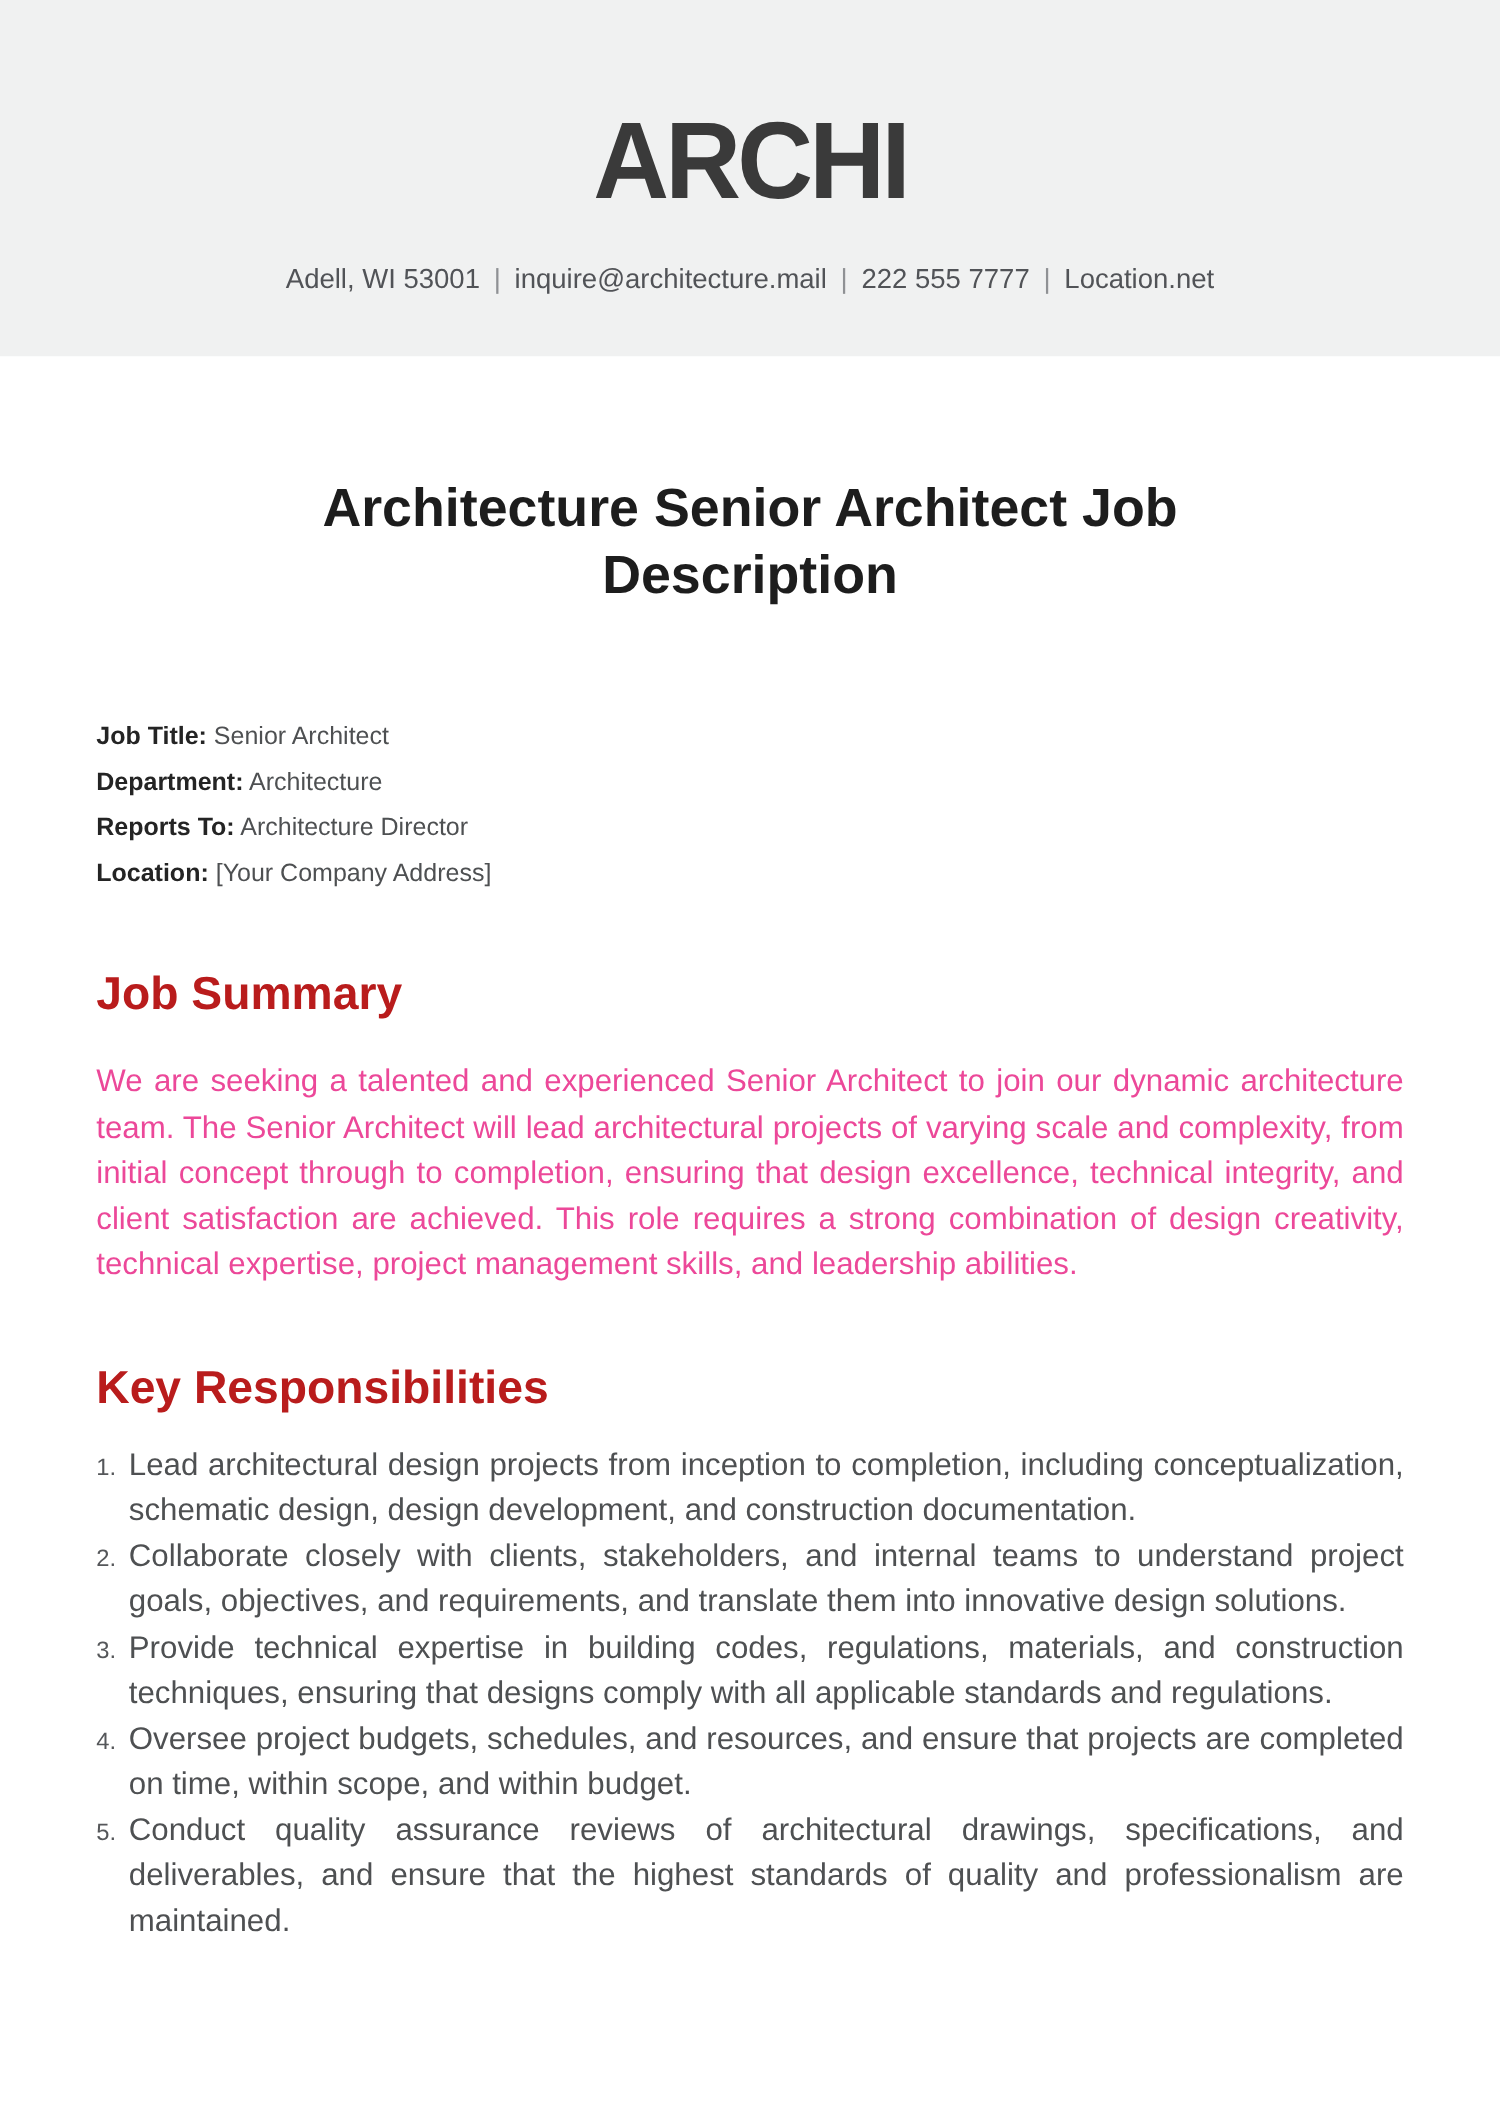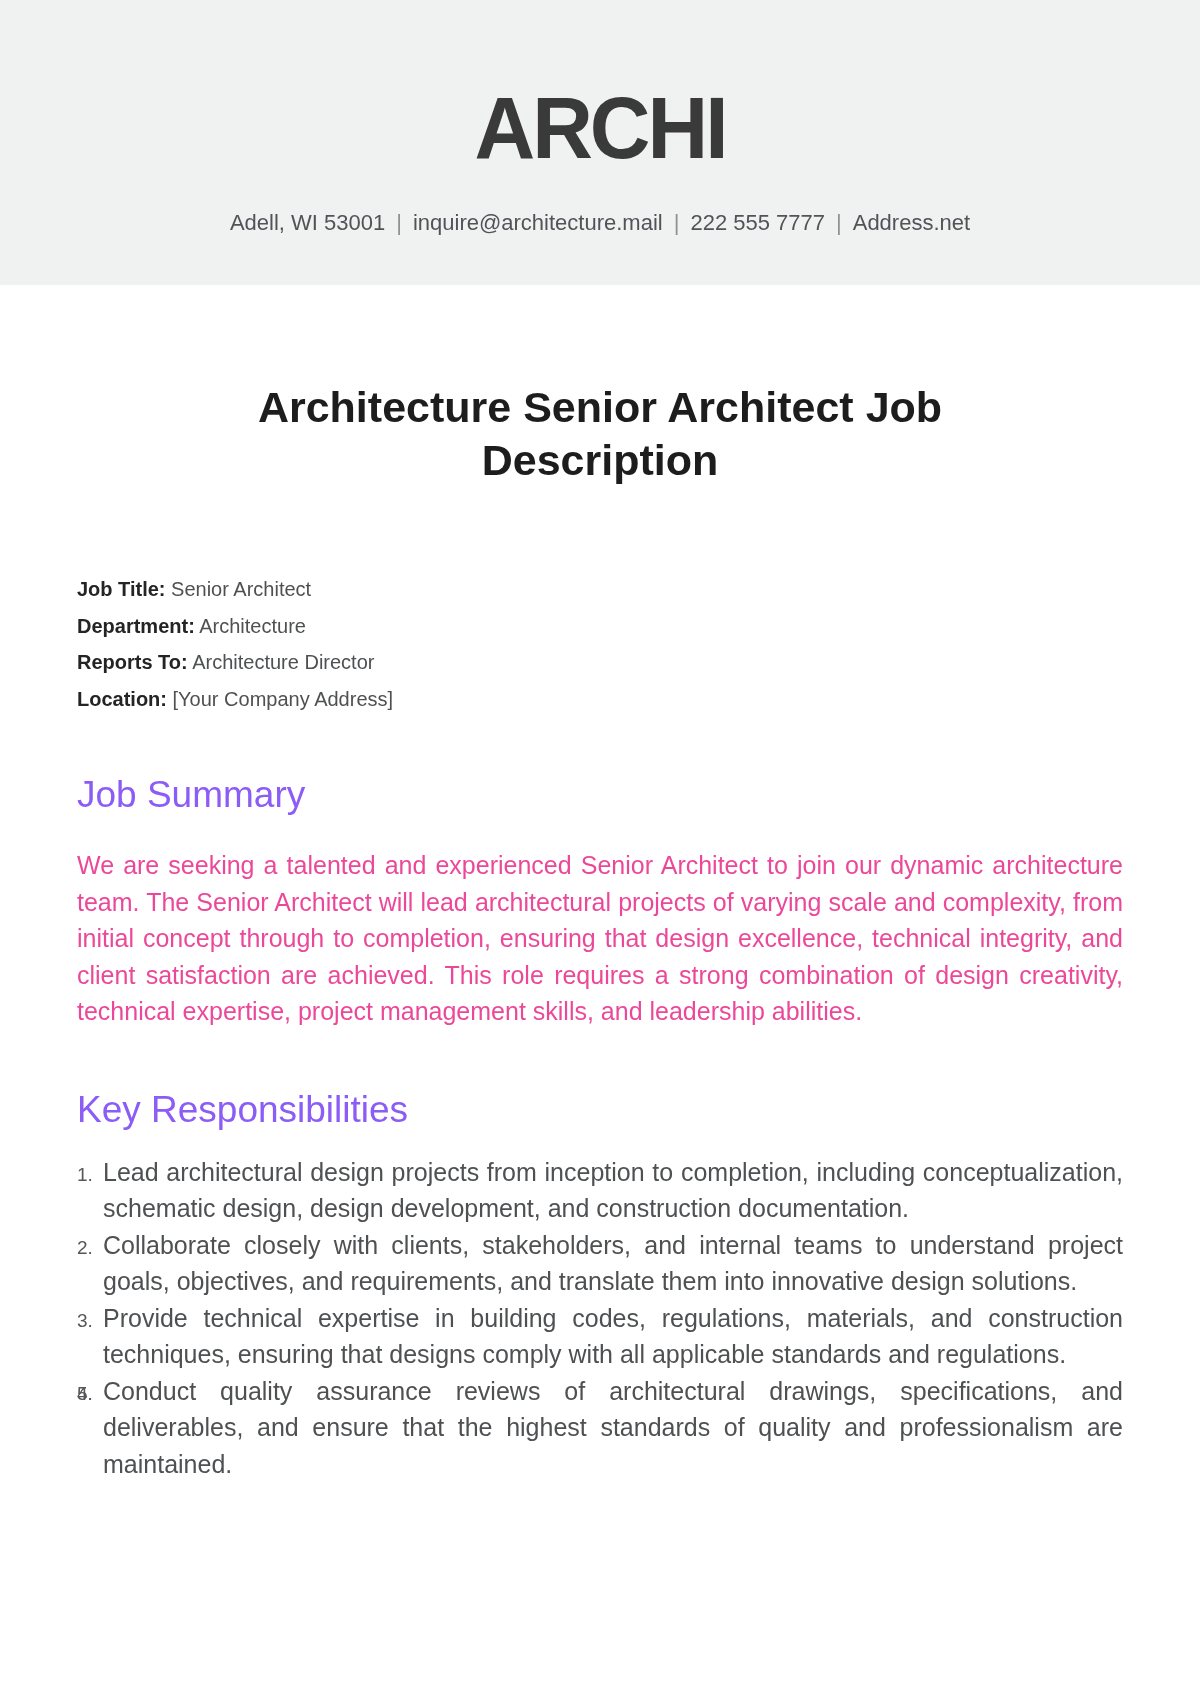--- a/index.html
+++ b/index.html
@@ -78,22 +78,22 @@
   .detail-label {
     font-weight: 700;
     color: #242424;
   }
   .detail-value { color: #4e5052; }
 
   .section-heading {
     margin-top: 56px;
     font-size: 37px;
     line-height: 44px;
-    font-weight: 400;
-    color: #8b5cf6;
+    font-weight: 700;
+    color: #b91c1c;
   }
   .section-heading.second { margin-top: 58px; }
 
   .body-paragraph {
     margin-top: 30px;
     font-size: 25px;
     line-height: 36.5px;
     text-align: justify;
     color: #ec4899;
   }
@@ -119,21 +119,21 @@
   }
 </style>
 </head>
 <body>
 
 <header class="header">
   <div class="logo-row">
     <span class="brand-text" style="color: rgb(58, 58, 58);">ARCHI</span>
   </div>
   <div class="contact-line">
-    <span>Adell, WI 53001</span><span class="contact-sep">|</span><span>inquire@architecture.mail</span><span class="contact-sep">|</span><span>222 555 7777</span><span class="contact-sep">|</span><span>Address.net</span>
+    <span>Adell, WI 53001</span><span class="contact-sep">|</span><span>inquire@architecture.mail</span><span class="contact-sep">|</span><span>222 555 7777</span><span class="contact-sep">|</span><span>Location.net</span>
   </div>
 </header>
 
 <main class="content">
 
   <h1 class="doc-title">Architecture Senior Architect Job Description</h1>
 
   <div class="details">
     <div>
       <span class="detail-label">Job Title:</span>
@@ -165,20 +165,21 @@
     <li>
       <span class="resp-num">2.</span>
       <span>Collaborate closely with clients, stakeholders, and internal teams to understand project goals, objectives, and requirements, and translate them into innovative design solutions.</span>
     </li>
     <li>
       <span class="resp-num">3.</span>
       <span>Provide technical expertise in building codes, regulations, materials, and construction techniques, ensuring that designs comply with all applicable standards and regulations.</span>
     </li>
     <li>
       <span class="resp-num">4.</span>
+      <span>Oversee project budgets, schedules, and resources, and ensure that projects are completed on time, within scope, and within budget.</span>
     </li>
     <li>
       <span class="resp-num">5.</span>
       <span>Conduct quality assurance reviews of architectural drawings, specifications, and deliverables, and ensure that the highest standards of quality and professionalism are maintained.</span>
     </li>
   </ol>
 
 </main>
 
 </body></html>

